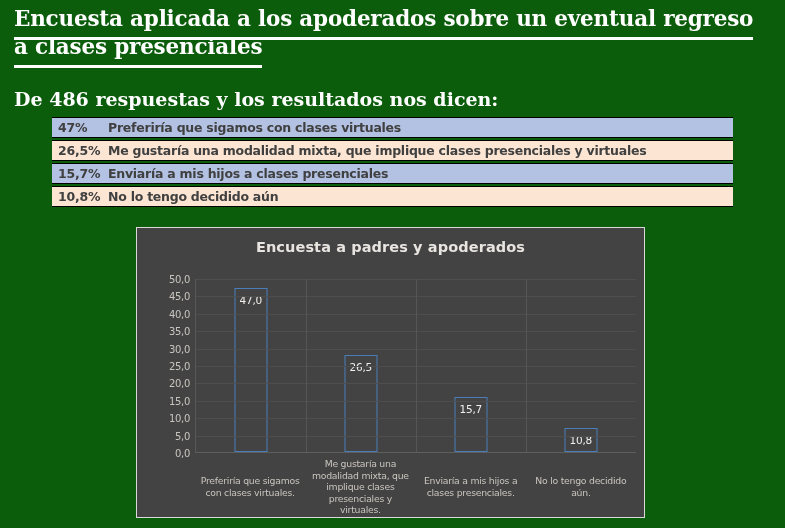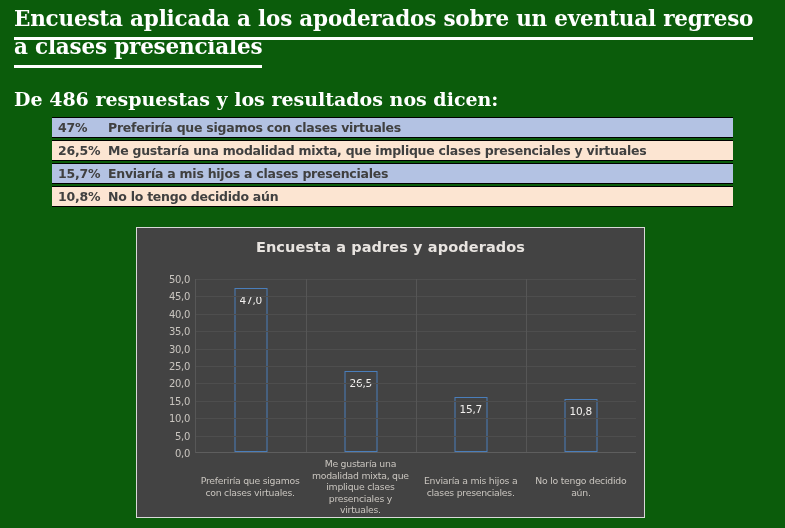--- a/index.html
+++ b/index.html
@@ -260,31 +260,31 @@
         <div class="y-tick" style="top: 183px;">0,0</div>
       </div>
     <div class="plot" id="plot-area">
       <div class="cols" id="bar-cols">
           <div class="col">
             <div class="bar" style="height: 163.56px; border-color: rgb(74, 126, 187);">
               <div class="bar-value">47,0</div>
             </div>
           </div>
           <div class="col">
-            <div class="bar" style="height: 81px; border-color: rgb(74, 126, 187);">
+            <div class="bar" style="height: 97px; border-color: rgb(74, 126, 187);">
               <div class="bar-value">26,5</div>
             </div>
           </div>
           <div class="col">
             <div class="bar" style="height: 54.636px; border-color: rgb(74, 126, 187);">
               <div class="bar-value">15,7</div>
             </div>
           </div>
           <div class="col">
-            <div class="bar" style="height: 53px; border-color: rgb(74, 126, 187);">
+            <div class="bar" style="height: 24px; border-color: rgb(74, 126, 187);">
               <div class="bar-value">10,8</div>
             </div>
           </div>
         </div>
     <div class="hgrid" style="top: 0px;"></div>
         <div class="hgrid" style="top: 17.4px;"></div>
         <div class="hgrid" style="top: 34.8px;"></div>
         <div class="hgrid" style="top: 52.2px;"></div>
         <div class="hgrid" style="top: 69.6px;"></div>
         <div class="hgrid" style="top: 87px;"></div>

